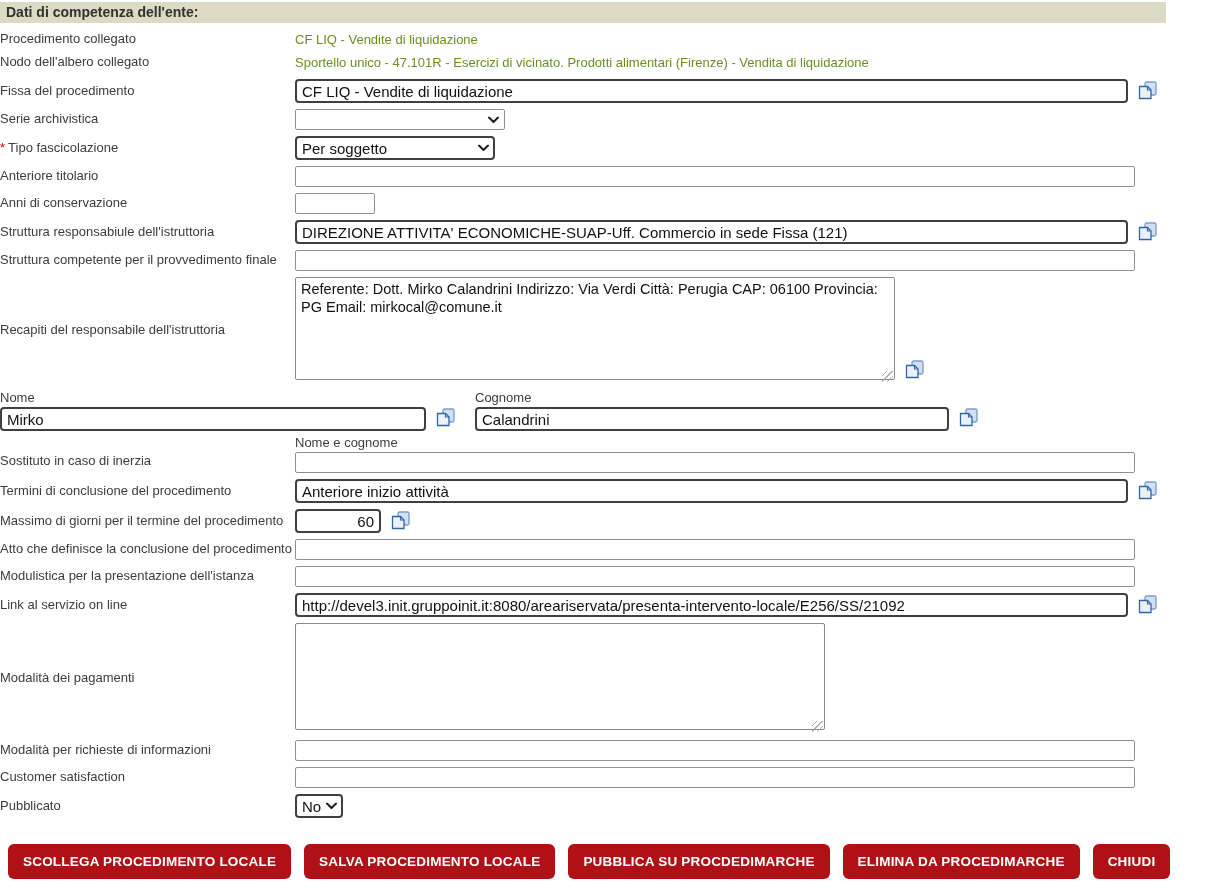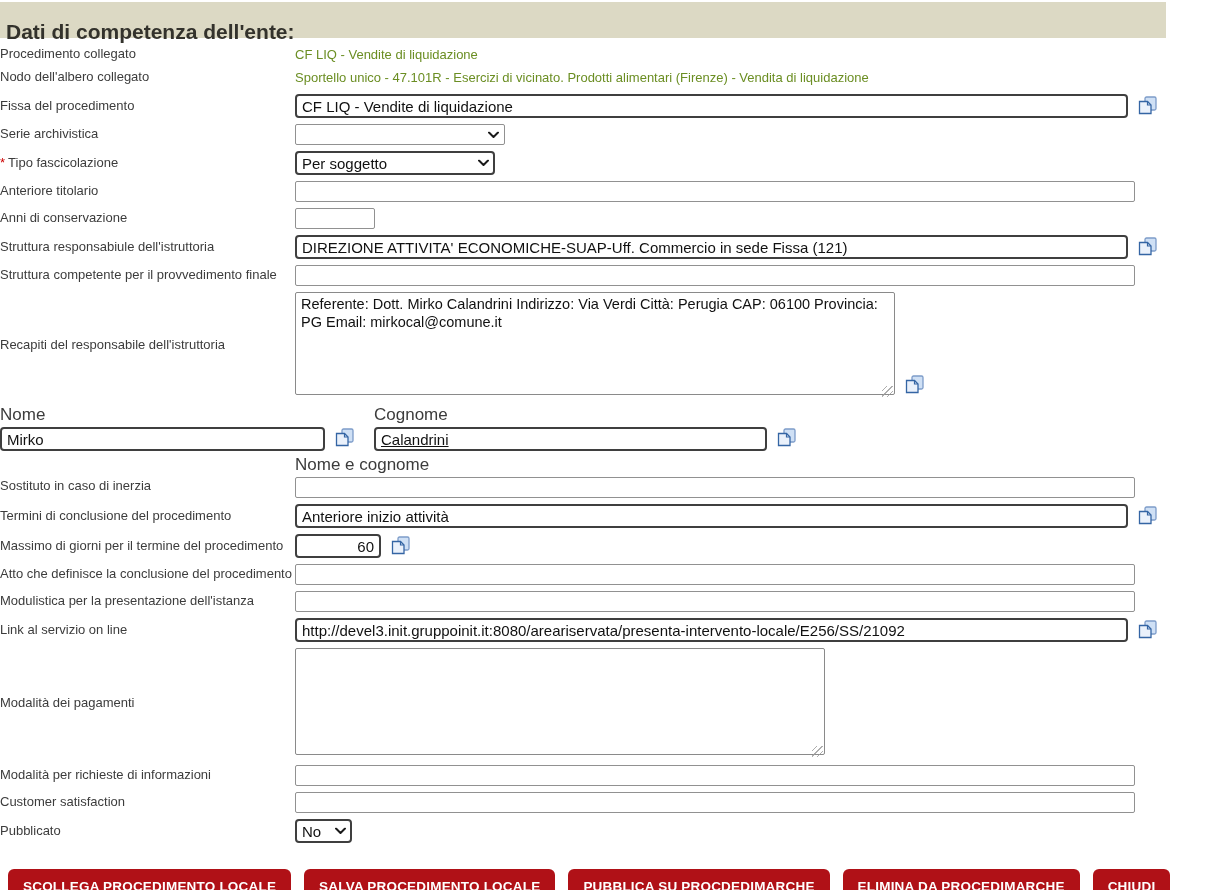--- a/index.html
+++ b/index.html
@@ -1,21 +1,21 @@
 <!DOCTYPE html>
 <html><head>
 <meta charset="utf-8">
 <style>
   * { box-sizing: border-box; margin: 0; padding: 0; }
   html,body { background:#fff; width:1209px; }
   body { font-family:"Liberation Sans", sans-serif; color:#3a3a3a; }
 
   .section-header {
     margin-top:2px; width:1166px; height:21px; background:#dcd9c4;
-    padding:18px 6px; font-size:21px; font-weight:bold; color:#33322c;
+    padding:2px 6px; font-size:14px; font-weight:bold; color:#33322c;
   }
 
   .form { padding-top:6px; }
   .row { display:flex; align-items:center; margin-bottom:6px; min-height:21px; }
   .lbl { width:295px; flex:0 0 295px; font-size:13px; color:#3c3c3c; line-height:1.25; }
   .req { color:#cc0000; margin-right:3px; }
   .ctrl { display:flex; align-items:center; gap:8px; }
   .green { font-size:13px; color:#6b8e23; }
 
   input, textarea, select {
@@ -32,21 +32,21 @@
   .chev { position:absolute; right:6px; top:50%; transform:translateY(-50%); pointer-events:none; display:flex; }
 
   .tawrap { position:relative; display:inline-block; }
   textarea { resize:none; padding:2px 5px; font-size:14.5px; line-height:1.25; }
   .ta-thin { border:1px solid #8a8a8a; border-radius:2px; }
   .grip { position:absolute; right:2px; bottom:2px; width:11px; height:11px; pointer-events:none;
     background:repeating-linear-gradient(135deg, transparent 0 3px, #9a9a9a 3px 4px); opacity:.8; }
 
   .copy-btn { display:inline-flex; cursor:pointer; line-height:0; }
 
-  .sublbl { font-size:17px; color:#3c3c3c; margin-bottom:2px; }
+  .sublbl { font-size:13px; color:#3c3c3c; margin-bottom:2px; }
   .stack { display:flex; flex-direction:column; }
 
   .btnbar { display:flex; gap:13px; margin:26px 0 0 8px; align-items:center; }
   .redbtn {
     background:#b01117; color:#fff; border:none; border-radius:6px;
     font-family:"Liberation Sans", sans-serif; font-weight:bold; font-size:13.5px;
     padding:10px 15px; letter-spacing:.2px; cursor:pointer; white-space:nowrap;
   }
 </style>
 </head>
@@ -173,30 +173,30 @@
               <use href="#copyicon"></use>
             </svg>
           </span>
       </div>
     </div>
 
     <div class="row" style="margin-bottom:4px">
       <div class="ctrl" style="align-items:flex-end">
         <div class="stack">
           <div class="sublbl">Nome</div>
-          <input class="b" style="width: 325px;" value="Mirko">
+          <input class="b" style="width: 426px;" value="Mirko">
         </div>
         <span class="copy-btn" style="margin-bottom:3px;margin-right:10px">
             <svg width="23" height="20" viewBox="0 0 23 20">
               <use href="#copyicon"></use>
             </svg>
           </span>
         <div class="stack">
           <div class="sublbl">Cognome</div>
-          <input class="b" style="width: 393px; text-decoration: underline;" value="Calandrini">
+          <input class="b" style="width: 474px;" value="Calandrini">
         </div>
         <span class="copy-btn" style="margin-bottom:3px">
             <svg width="23" height="20" viewBox="0 0 23 20">
               <use href="#copyicon"></use>
             </svg>
           </span>
       </div>
     </div>
 
     <div class="row">
@@ -280,21 +280,21 @@
       <div class="lbl">Customer satisfaction</div>
       <div class="ctrl">
         <input class="t w-thin" value="" style="">
       </div>
     </div>
 
     <div class="row">
       <div class="lbl">Pubblicato</div>
       <div class="ctrl">
         <span class="selwrap">
-          <select class="b" style="width:57px">
+          <select class="b" style="width:48px">
             <option>No</option>
           </select>
           <span class="chev">
               <svg width="11" height="7" viewBox="0 0 11 7">
                 <use href="#chevdown"></use>
               </svg>
             </span>
         </span>
       </div>
     </div>

